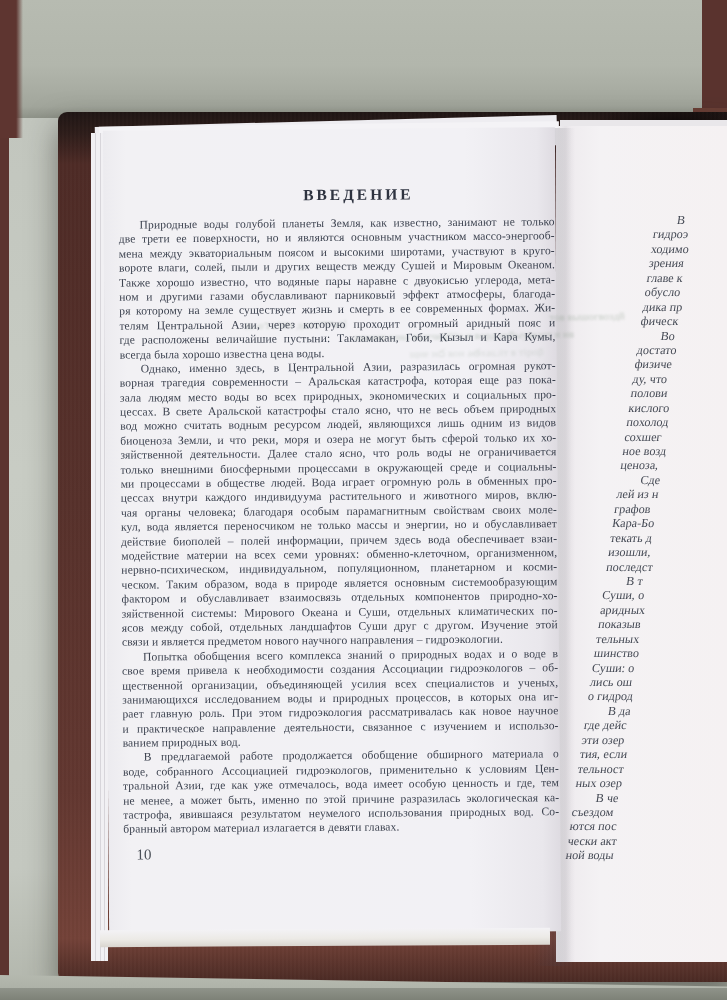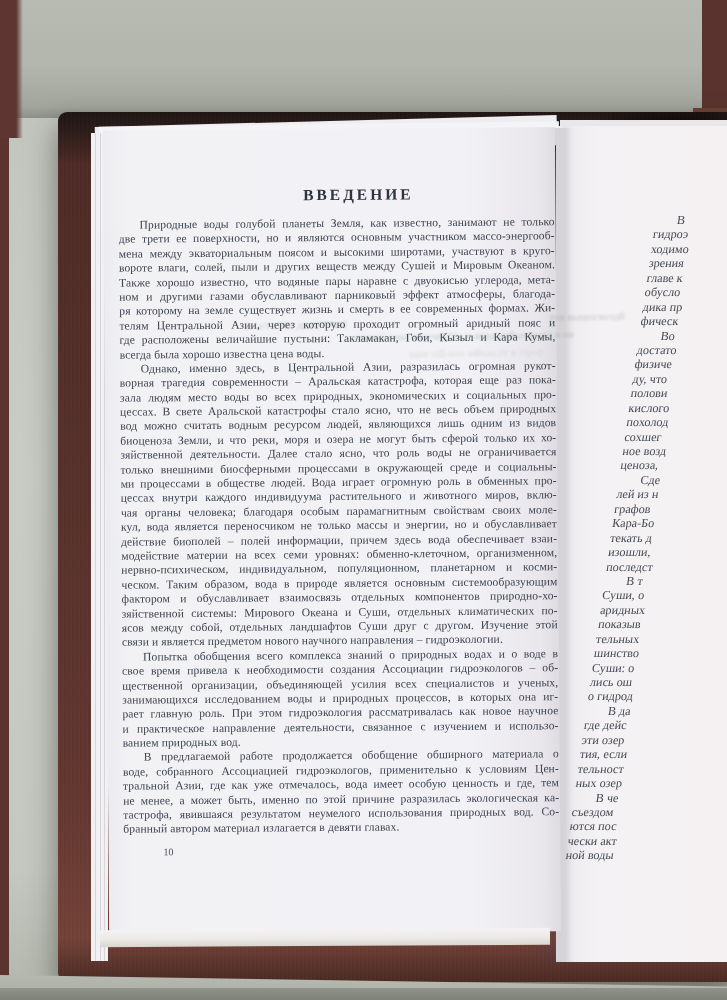--- a/index.html
+++ b/index.html
@@ -58,21 +58,21 @@
   .lp-bottom-edges{position:absolute;left:100px;top:929px;width:450px;height:17px;
     background:linear-gradient(180deg,#f3f2f5 0%,#eceae6 55%,#d9d5cf 100%);transform:rotate(-0.3deg);}
   .lp-content{position:absolute;left:15px;top:0;width:436px;height:100%;color:#3d4350;}
   .intro-title{margin-top:57px;text-align:center;padding-left:44px;
     font-weight:bold;font-size:15.5px;letter-spacing:3px;color:#2e3340;}
   .body-text{margin-top:13px;}
   .line{height:14.4px;line-height:14.4px;font-size:11.6px;letter-spacing:.1px;
     text-align:justify;text-align-last:justify;overflow:hidden;}
   .line.first{text-indent:21px;}
   .line.last{text-align-last:left;}
-  .page-number{position:absolute;left:13px;top:716px;font-size:10px;color:#4a4f57;margin-left:27px;}
+  .page-number{position:absolute;left:13px;top:716px;font-size:15px;color:#4a4f57;}
   
   .bleed{position:absolute;color:#7f937f;opacity:.38;filter:blur(1.1px);
     font-size:11px;white-space:nowrap;overflow:hidden;transform:rotate(-0.5deg);}
   .b0{left:445px;top:183px;width:115px;}
   .b1{left:250px;top:201px;width:308px;}
   .b2{left:140px;top:186px;width:175px;}
   .b3{left:305px;top:218px;width:252px;opacity:.22;}
 </style>
 </head>
 <body>

